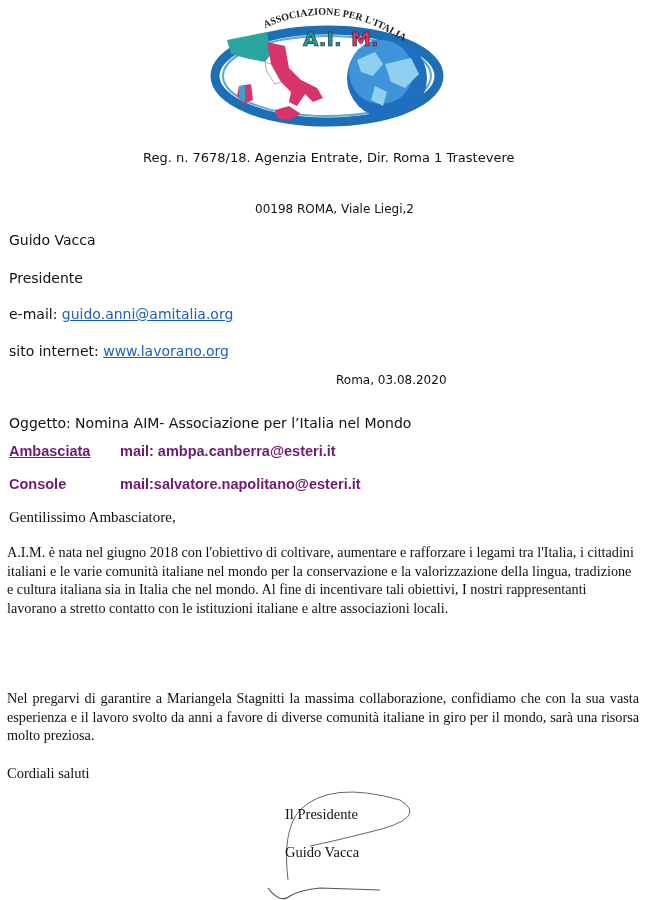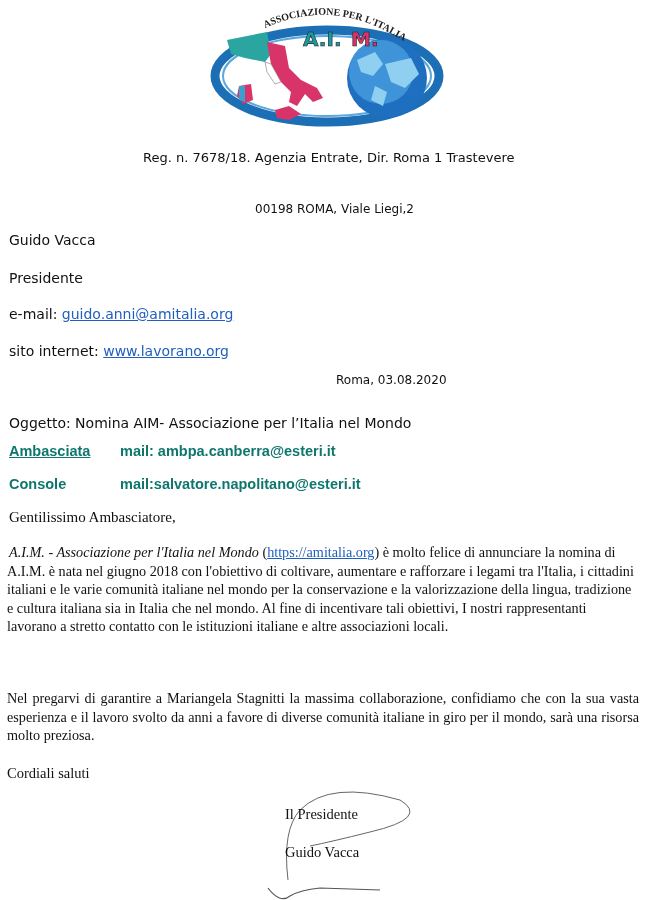--- a/index.html
+++ b/index.html
@@ -6,21 +6,21 @@
   body { width:646px; height:900px; background:#ffffff; position:relative; overflow:hidden; color:#111; }
   .abs { position:absolute; }
   .sans { font-family:"DejaVu Sans","Liberation Sans",sans-serif; }
   .arial { font-family:"Liberation Sans",sans-serif; }
   .serif { font-family:"Liberation Serif","DejaVu Serif",serif; }
   a.link { color:#1f5fbf; text-decoration:underline; }
   .logo { left:205px; top:2px; width:240px; height:132px; }
   .hdr { font-size:13px; }
   .line { font-size:14px; }
   .bold { font-weight:bold; }
-  .navy { color:#0f766e; }
+  .navy { color:#701a75; }
   .para { font-size:14.2px; line-height:18.6px; }
   .justify { text-align:justify; }
 </style>
 </head>
 <body>
 
 <div class="abs logo">
   <svg width="240" height="132" viewBox="0 0 240 132">
 
     <ellipse cx="122" cy="74" rx="112" ry="46" fill="none" stroke="#1d6fb5" stroke-width="9"></ellipse>
@@ -71,23 +71,20 @@
 <div class="abs sans line" style="left:9px; top:407px;margin-top:8px;">Oggetto: Nomina AIM- Associazione per l’Italia nel Mondo</div>
 
 <div class="abs arial bold navy" style="left:9px; top:443px; font-size:14.5px; text-decoration:underline;">Ambasciata</div>
 <div class="abs arial bold navy" style="left:120px; top:443px; font-size:14.5px;">mail: ambpa.canberra@esteri.it</div>
 <div class="abs arial bold navy" style="left:9px; top:476px; font-size:14.5px;">Console</div>
 <div class="abs arial bold navy" style="left:120px; top:476px; font-size:14.5px;">mail:salvatore.napolitano@esteri.it</div>
 
 <div class="abs serif" style="left:9px; top:509px; font-size:15px;">Gentilissimo Ambasciatore,</div>
 
 <div class="abs serif para" style="left:7px; top:543px; width:632px;">
-  <div style="padding-left:2px;">
-    <i>A.I.M. - Associazione per l'Italia nel Mondo</i><span> (</span><a class="link" href="#">https://amitalia.org</a><span>) è molto felice di annunciare la nomina di</span>
-  </div>
   <div>A.I.M. è nata nel giugno 2018 con l'obiettivo di coltivare, aumentare e rafforzare i legami tra l'Italia, i cittadini italiani e le varie comunità italiane nel mondo per la conservazione e la valorizzazione della lingua, tradizione e cultura italiana sia in Italia che nel mondo. Al fine di incentivare tali obiettivi, I nostri rappresentanti lavorano a stretto contatto con le istituzioni italiane e altre associazioni locali.</div>
 </div>
 
 <div class="abs serif para justify" style="left:7px; top:689px; width:632px;">Nel pregarvi di garantire a Mariangela Stagnitti la massima collaborazione, confidiamo che con la sua vasta esperienza e il lavoro svolto da anni a favore di diverse comunità italiane in giro per il mondo, sarà una risorsa molto preziosa.</div>
 
 <div class="abs serif" style="left:7px; top:765px; font-size:14.5px;">Cordiali saluti</div>
 
 <svg class="abs" style="left:260px; top:770px;" width="180" height="130">
   <path d="M28 110 Q22 60 40 40 Q70 10 140 30 Q170 48 110 62 Q70 72 50 76" fill="none" stroke="#666" stroke-width="1"></path>
   <path d="M8 118 Q20 134 30 126 Q40 120 60 118 L120 120" fill="none" stroke="#555" stroke-width="1.2"></path>

